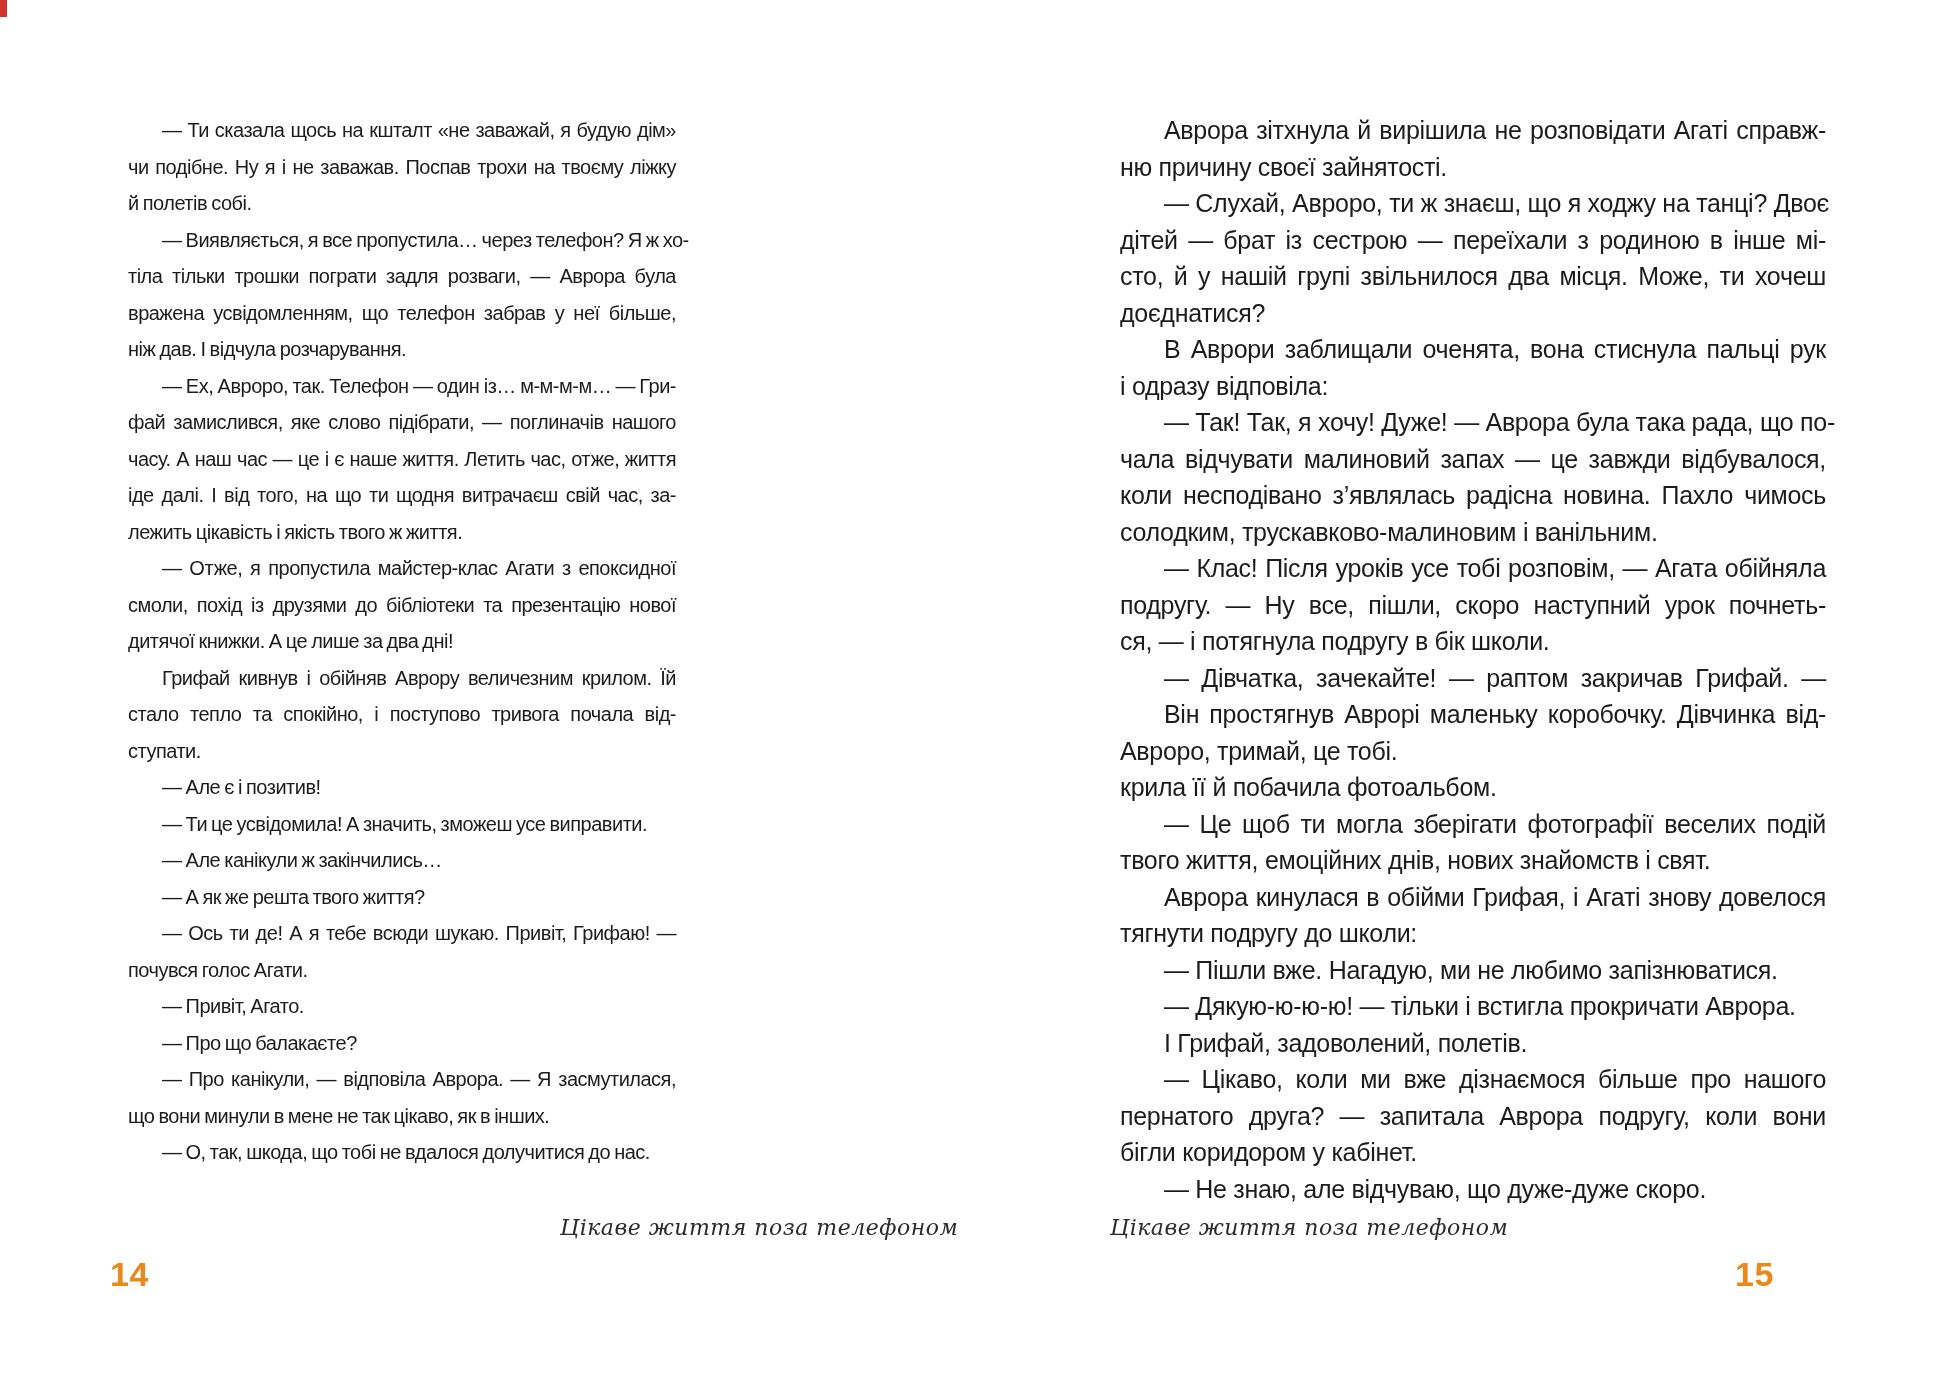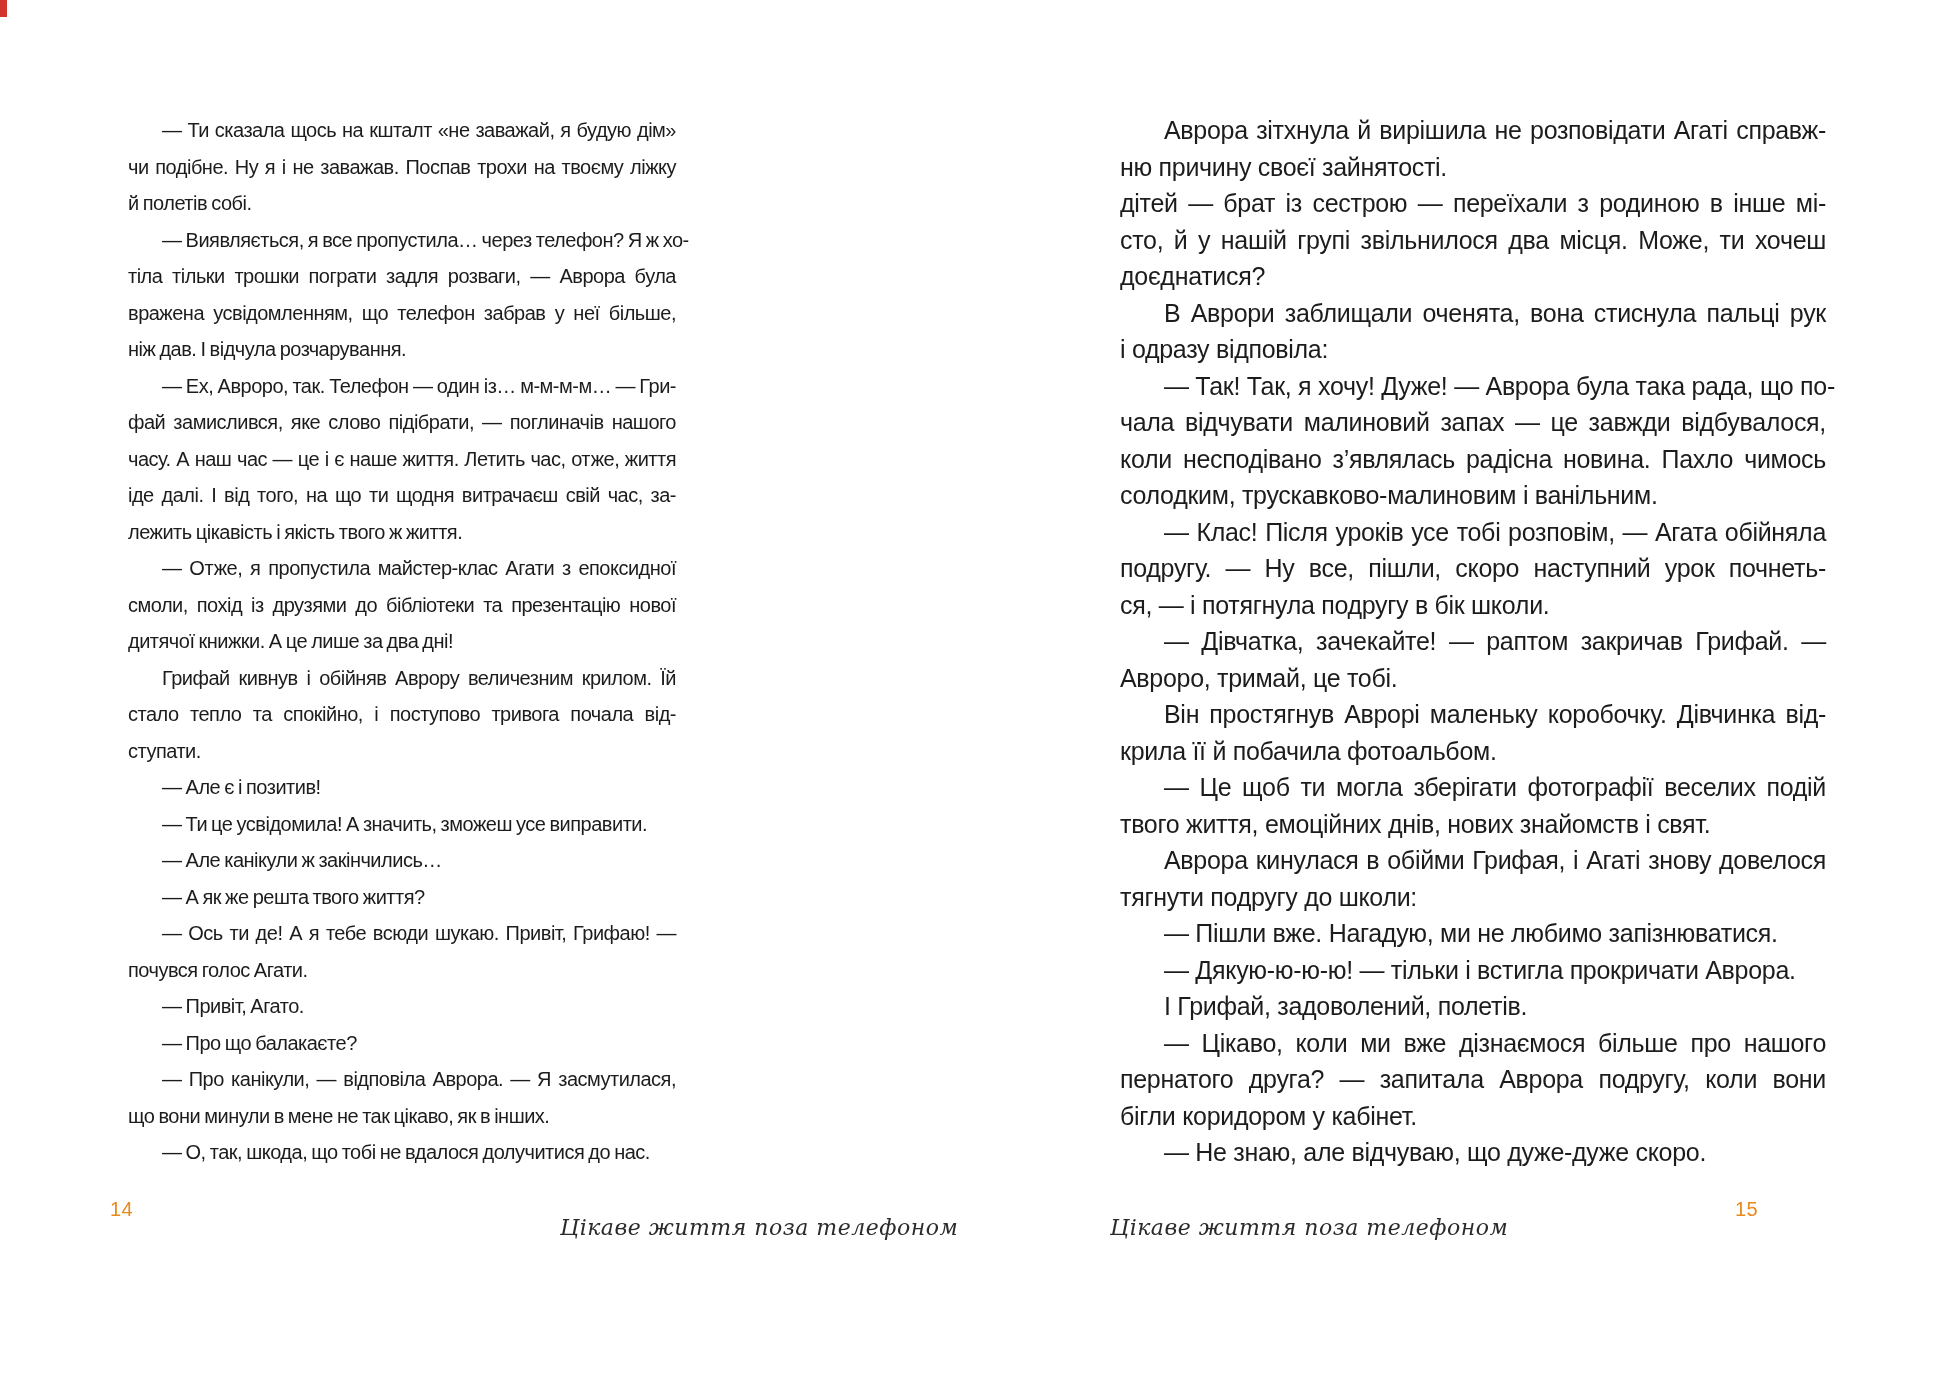--- a/index.html
+++ b/index.html
@@ -43,23 +43,23 @@
   }
   .line.e {
     text-align: left;
     text-align-last: left;
   }
   #left-col .line.p  { text-indent: 34px; text-align: center; }
   #right-col .line.p { text-indent: 44px; }
 
   .pagenum {
     position: absolute;
-    top: 1198px;
-    font-size: 20px;
-    font-weight: normal;
+    top: 1255px;
+    font-size: 34px;
+    font-weight: bold;
     letter-spacing: 0.5px;
   }
   #pagenum-left  { left: 110px; }
   #pagenum-right { left: 1735px; width: 80px; text-align: left; }
 
   .running {
     position: absolute;
     top: 1215px;
     width: 300px;
     text-align: center;
@@ -115,35 +115,36 @@
     <div class="line p e">— Привіт, Агато.</div>
     <div class="line p e">— Про що балакаєте?</div>
     <div class="line p">— Про канікули, — відповіла Аврора. — Я засмутилася,</div>
     <div class="line e">що вони минули в мене не так цікаво, як в інших.</div>
     <div class="line p e">— О, так, шкода, що тобі не вдалося долучитися до нас.</div>
   </div>
 
 <div id="right-col" class="page-col">
     <div class="line p">Аврора зітхнула й вирішила не розповідати Агаті справж-</div>
     <div class="line e">ню причину своєї зайнятості.</div>
+    <div class="line p">— Слухай, Авроро, ти ж знаєш, що я ходжу на танці? Двоє</div>
     <div class="line">дітей — брат із сестрою — переїхали з родиною в інше мі-</div>
     <div class="line">сто, й у нашій групі звільнилося два місця. Може, ти хочеш</div>
     <div class="line e">доєднатися?</div>
     <div class="line p">В Аврори заблищали оченята, вона стиснула пальці рук</div>
     <div class="line e">і одразу відповіла:</div>
     <div class="line p">— Так! Так, я хочу! Дуже! — Аврора була така рада, що по-</div>
     <div class="line">чала відчувати малиновий запах — це завжди відбувалося,</div>
     <div class="line">коли несподівано з’являлась радісна новина. Пахло чимось</div>
     <div class="line e">солодким, трускавково-малиновим і ванільним.</div>
     <div class="line p">— Клас! Після уроків усе тобі розповім, — Агата обійняла</div>
     <div class="line">подругу. — Ну все, пішли, скоро наступний урок почнеть-</div>
     <div class="line e">ся, — і потягнула подругу в бік школи.</div>
     <div class="line p">— Дівчатка, зачекайте! — раптом закричав Грифай. —</div>
+    <div class="line p">Він простягнув Аврорі маленьку коробочку. Дівчинка від-</div>
     <div class="line e">Авроро, тримай, це тобі.</div>
-    <div class="line p">Він простягнув Аврорі маленьку коробочку. Дівчинка від-</div>
     <div class="line e">крила її й побачила фотоальбом.</div>
     <div class="line p">— Це щоб ти могла зберігати фотографії веселих подій</div>
     <div class="line e">твого життя, емоційних днів, нових знайомств і свят.</div>
     <div class="line p">Аврора кинулася в обійми Грифая, і Агаті знову довелося</div>
     <div class="line e">тягнути подругу до школи:</div>
     <div class="line p e">— Пішли вже. Нагадую, ми не любимо запізнюватися.</div>
     <div class="line p e">— Дякую-ю-ю-ю! — тільки і встигла прокричати Аврора.</div>
     <div class="line p e">І Грифай, задоволений, полетів.</div>
     <div class="line p">— Цікаво, коли ми вже дізнаємося більше про нашого</div>
     <div class="line">пернатого друга? — запитала Аврора подругу, коли вони</div>

